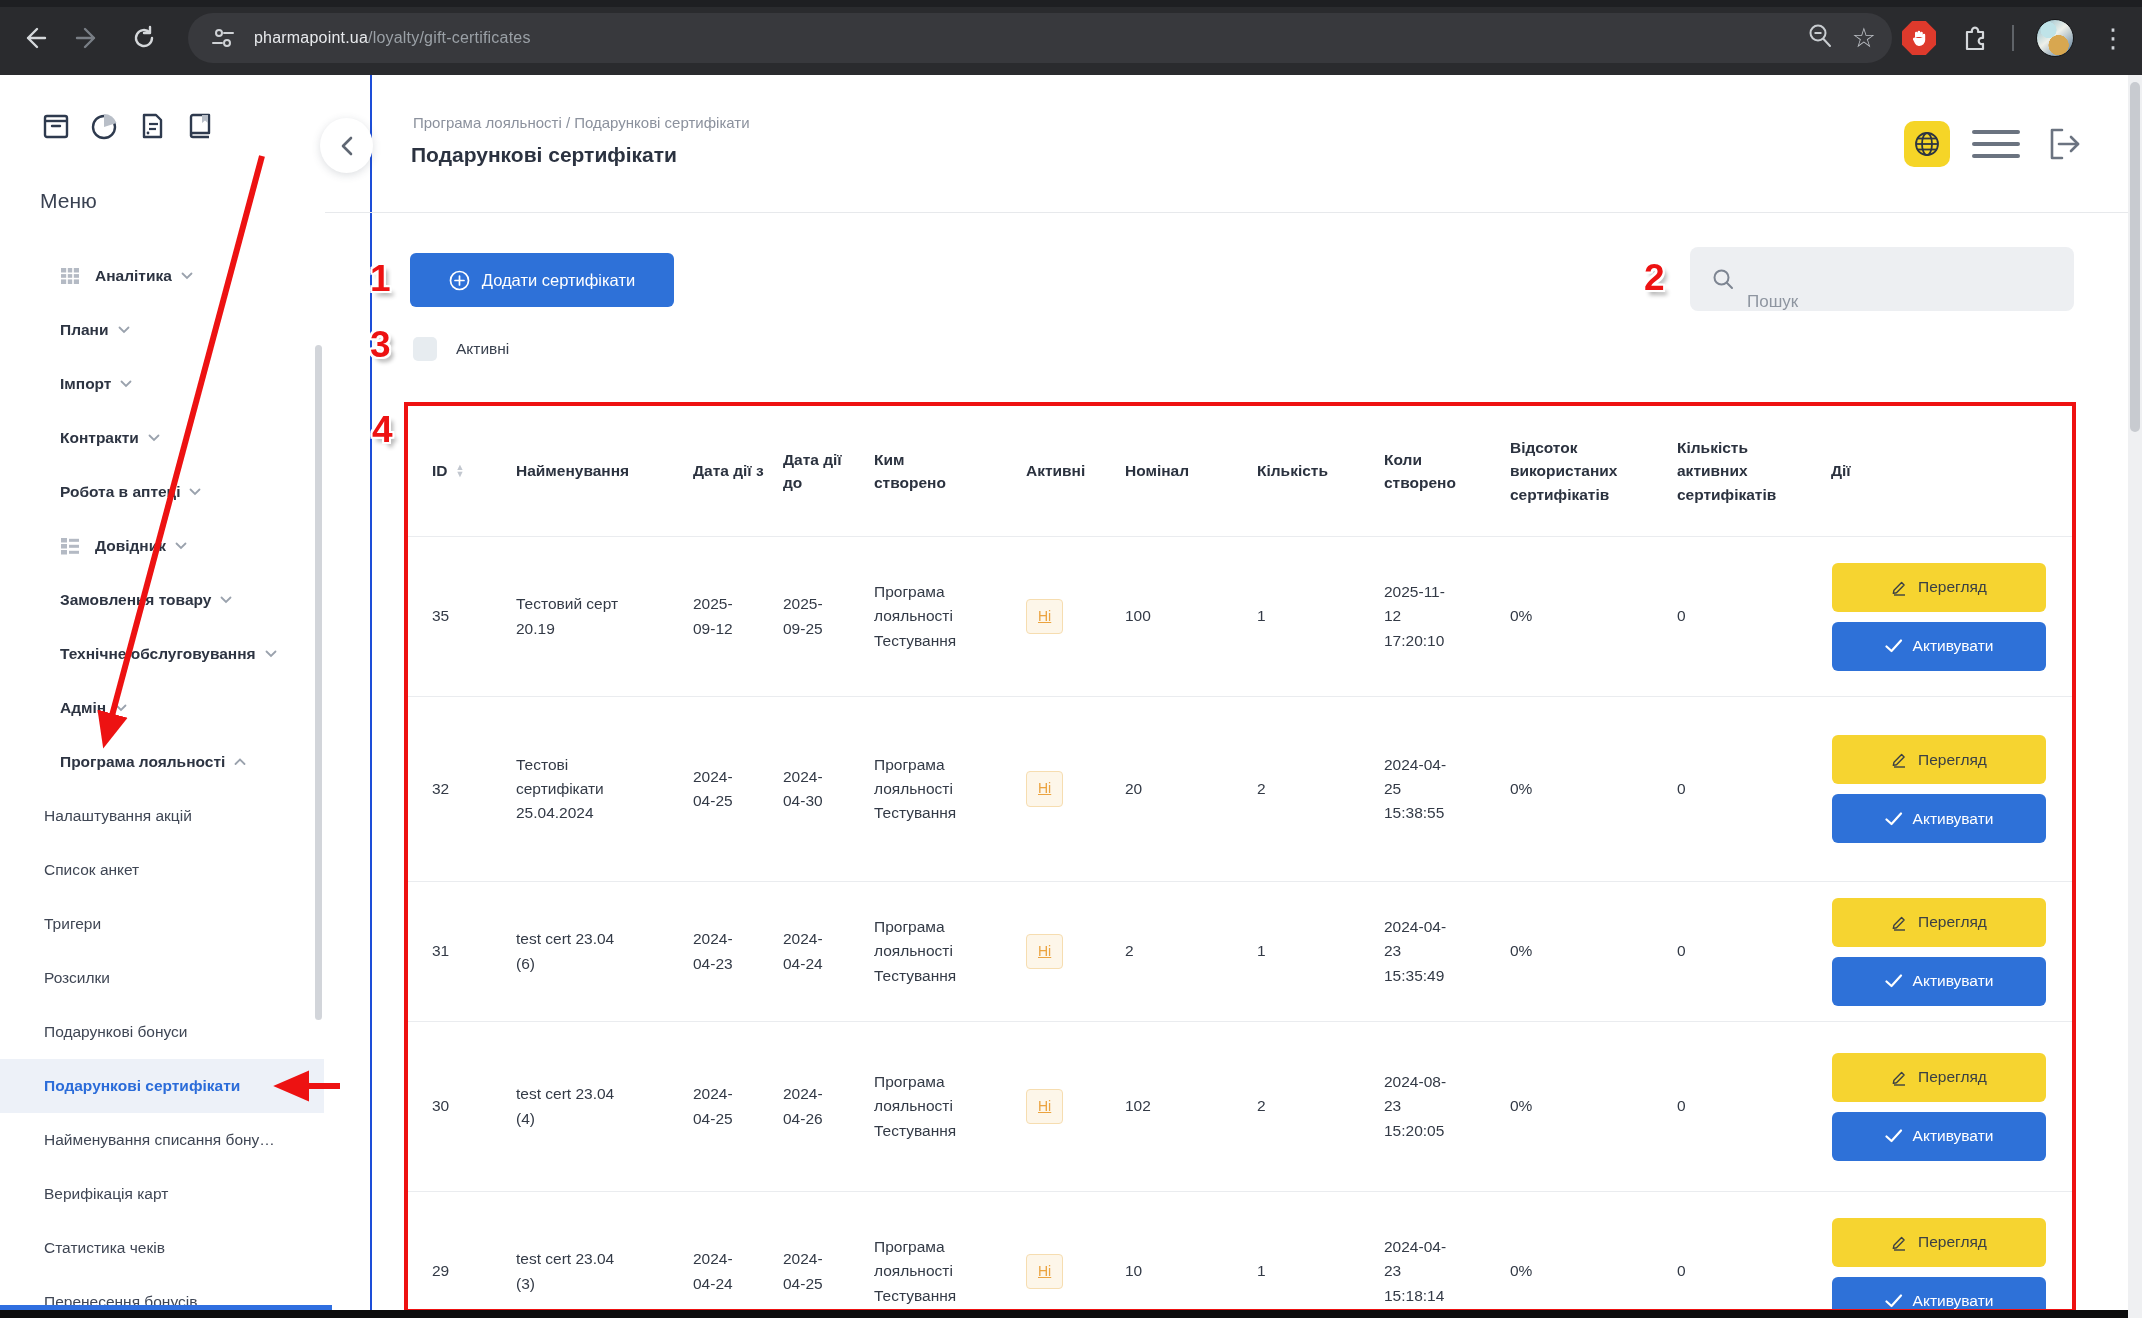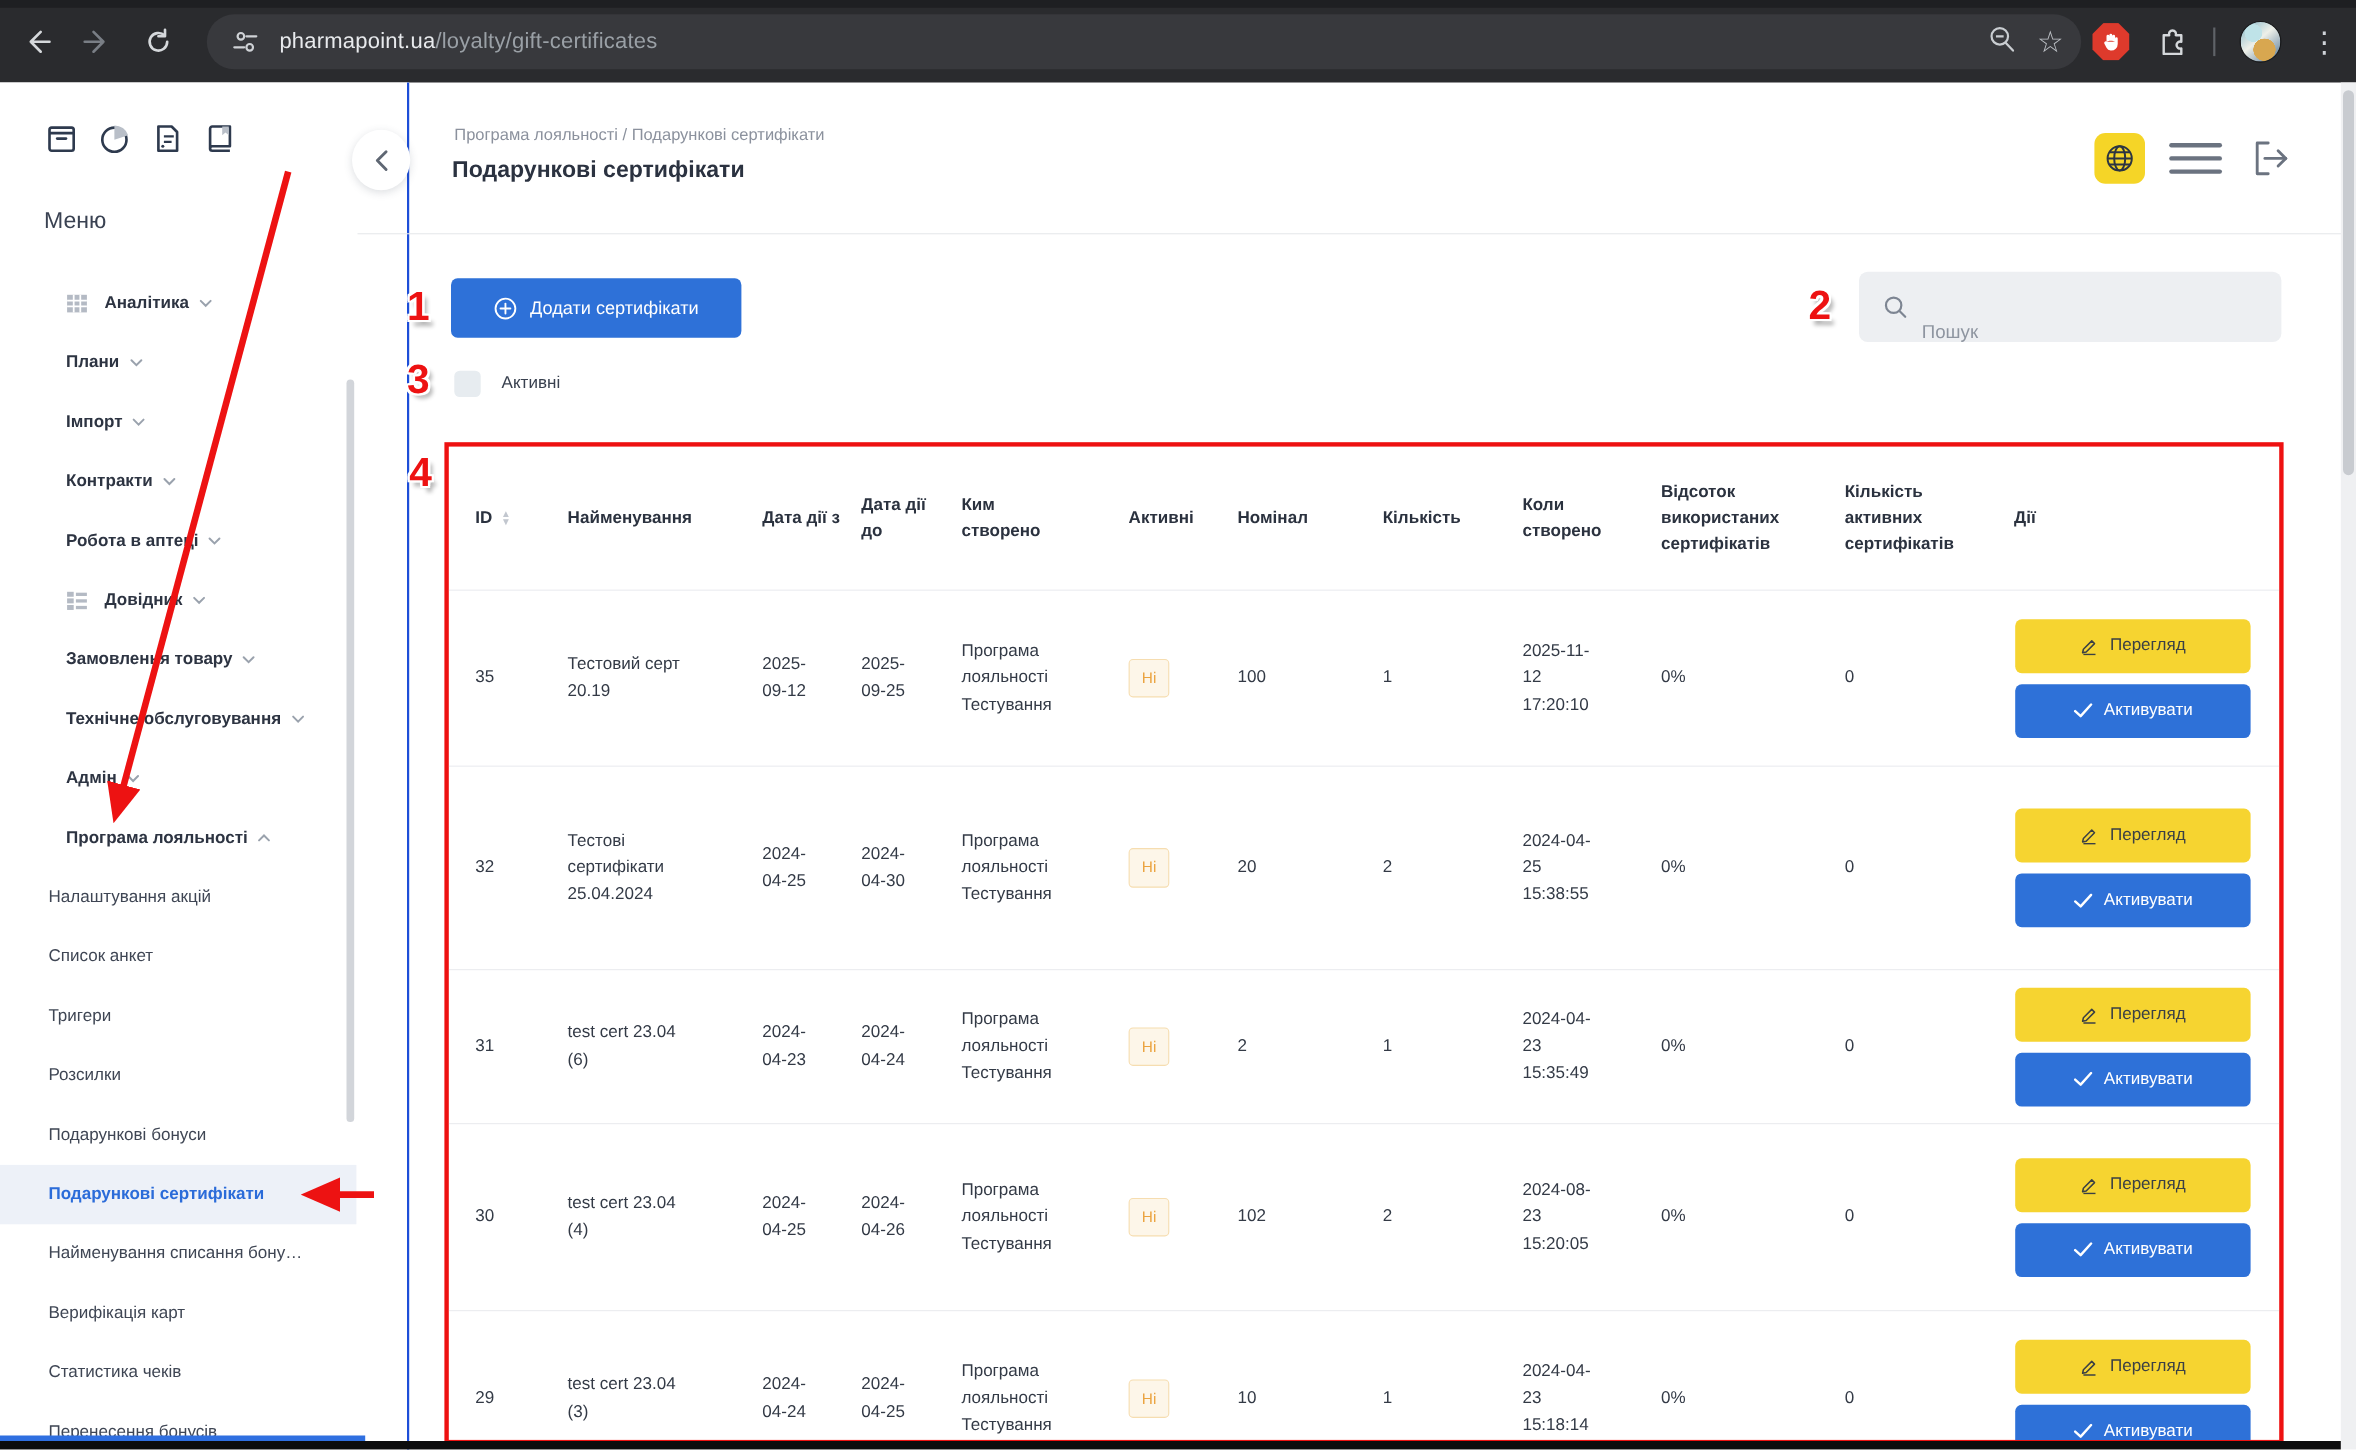--- a/index.html
+++ b/index.html
@@ -7,21 +7,21 @@
   body { font-family:"Liberation Sans", sans-serif; background:#ffffff; position:relative; }
   #screen { position:absolute; inset:0; width:2142px; height:1318px; overflow:hidden; background:#fff; }
 
   
   .chrome { position:absolute; left:0; top:0; width:2142px; height:75px; background:#2a2b2e; }
   .chrome-frame { position:absolute; left:0; top:0; width:100%; height:7px; background:#1e1f22; }
   .nav-btn { position:absolute; top:18px; width:40px; height:40px; border:none; background:transparent; border-radius:50%; cursor:pointer; display:flex; align-items:center; justify-content:center; }
   .nav-back { left:14px; } .nav-fwd { left:68px; } .nav-reload { left:124px; }
   .omnibox { position:absolute; left:188px; top:13px; width:1704px; height:50px; background:#38393d; border-radius:25px; display:flex; align-items:center; }
   .site-info { margin-left:22px; display:flex; }
-  .url-text { margin-left:18px; font-size:20px; color:#e8eaed; letter-spacing:.2px; white-space:nowrap; }
+  .url-text { margin-left:18px; font-size:16px; color:#e8eaed; letter-spacing:.2px; white-space:nowrap; }
   .url-text .path { color:#9aa0a6; }
   .omni-right { position:absolute; right:16px; display:flex; align-items:center; gap:18px; }
   .star-ico { font-size:27px; color:#bdc1c6; line-height:1; }
   .ext-area { position:absolute; right:0; top:13px; height:50px; display:flex; align-items:center; }
   .adblock { width:34px; height:34px; background:#de3a2c; clip-path:polygon(30% 0,70% 0,100% 30%,100% 70%,70% 100%,30% 100%,0 70%,0 30%); display:flex; align-items:center; justify-content:center; margin-right:24px; }
   .puzzle { margin-right:22px; display:flex; }
   .ext-divider { width:2px; height:26px; background:#5f6368; margin-right:22px; }
   .avatar { width:38px; height:38px; border-radius:50%; background:
       radial-gradient(circle at 32% 28%, #bfe3e8 0 22%, transparent 23%),
       radial-gradient(circle at 60% 70%, #d8a750 0 30%, transparent 31%),
@@ -81,21 +81,21 @@
   .rows .trow { border-top:1px solid #eaecef; }
   .rows .trow:nth-child(1) { min-height:160px; }
   .rows .trow:nth-child(2) { min-height:185px; }
   .rows .trow:nth-child(3) { min-height:140px; }
   .rows .trow:nth-child(4) { min-height:170px; }
   .rows .trow:nth-child(5) { min-height:160px; }
   .cell-name { max-width:128px; }
   .cell-date { max-width:62px; }
   .cell-createdby { max-width:118px; }
   .cell-createdat { max-width:86px; }
-  .badge-ni { display:inline-block; padding:6px 11px; border-radius:4px; background:#fdf6e9; border:1px solid #f6ddb0; color:#eba33f; font-size:14px; }
+  .badge-ni { display:inline-block; padding:6px 11px; border-radius:4px; background:#fdf6e9; border:1px solid #f6ddb0; color:#eba33f; font-size:14px;text-decoration:underline; }
   .cell-actions { display:flex; flex-direction:column; gap:10px; align-items:flex-end; padding-right:26px; }
   .btn-view, .btn-activate { width:214px; height:49px; border:none; border-radius:6px; font-size:15.5px; font-family:inherit; cursor:pointer; display:flex; align-items:center; justify-content:center; gap:10px; }
   .btn-view { background:#f6d430; color:#3b4044; }
   .btn-activate { background:#2e71d8; color:#fff; }
 
   
   .annot-num { position:absolute; z-index:40; font-size:37px; font-weight:700; color:#ed1212; pointer-events:none;
     text-shadow:-2px 0 0 #fff, 2px 0 0 #fff, 0 -2px 0 #fff, 0 2px 0 #fff, -2px -2px 0 #fff, 2px 2px 0 #fff, -2px 2px 0 #fff, 2px -2px 0 #fff, 4px 5px 4px rgba(0,0,0,.3); }
   #annot-1 { left:370px; top:258px; }
   #annot-2 { left:1644px; top:257px; }

